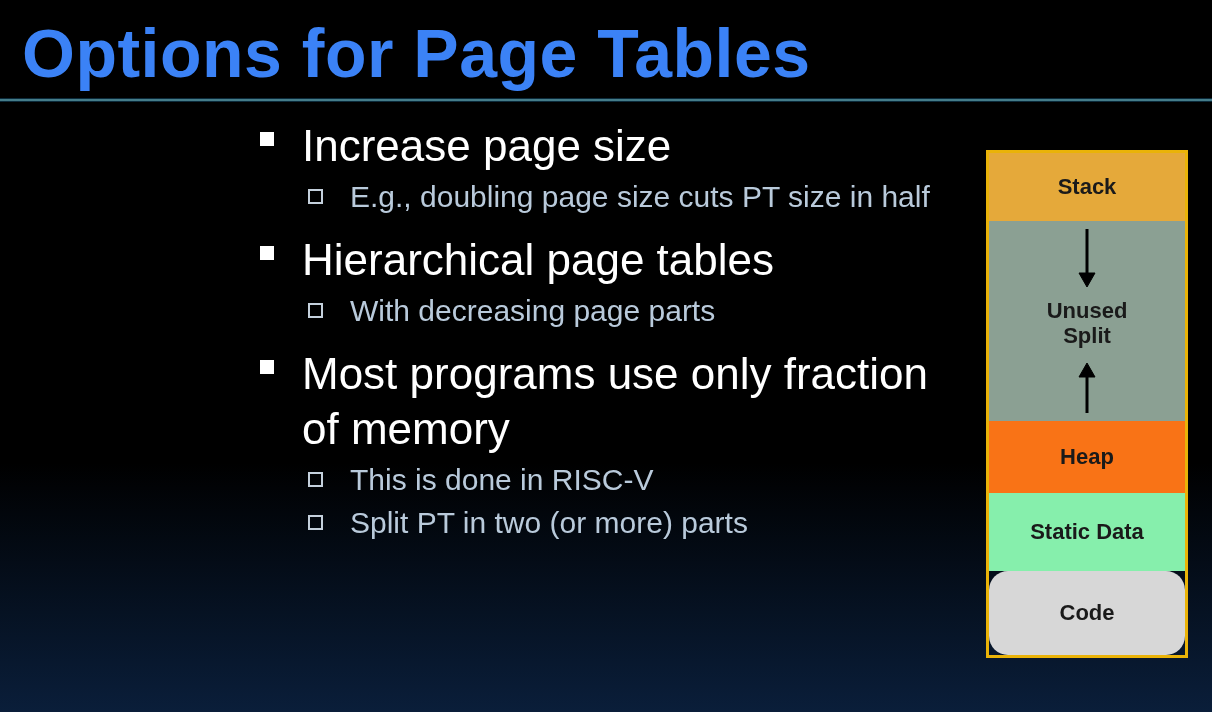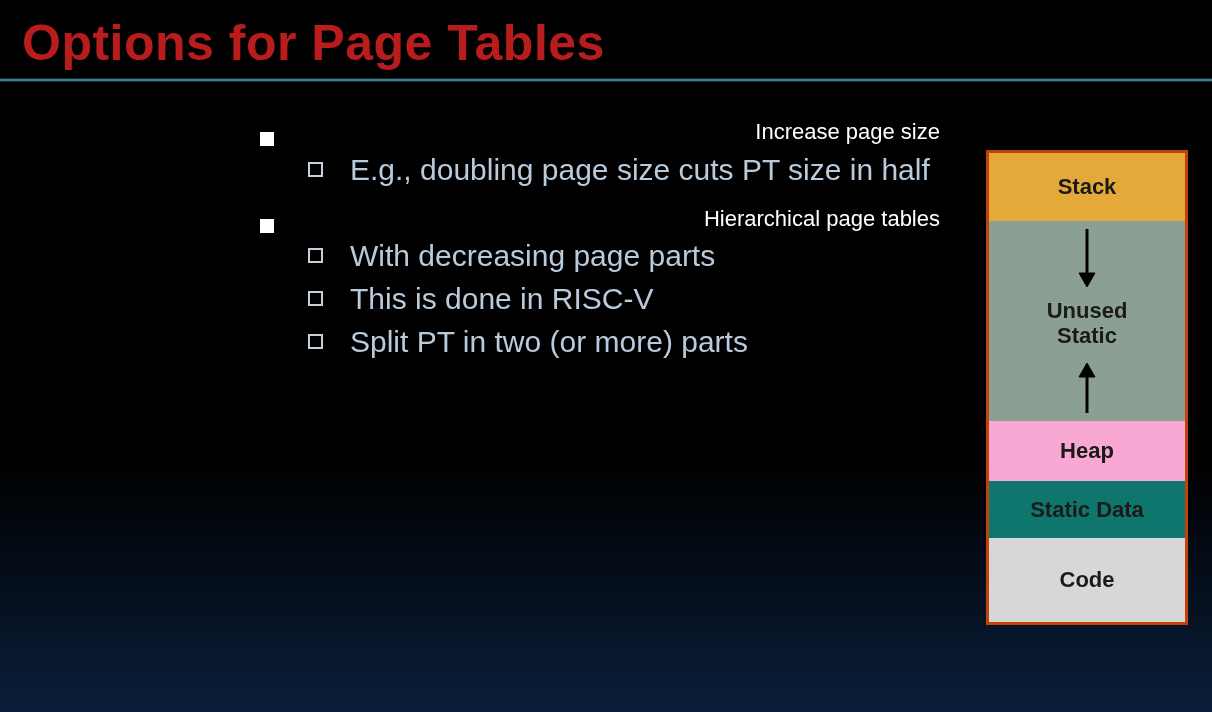--- a/index.html
+++ b/index.html
@@ -4,49 +4,48 @@
 <style>
   * { margin:0; padding:0; box-sizing:border-box; }
   html,body { width:1212px; height:712px; overflow:hidden; }
   body {
     background: linear-gradient(to bottom, #000000 0%, #000000 65%, #0a1e3a 100%);
     font-family: "Trebuchet MS", "Lucida Sans Unicode", Arial, sans-serif;
     color: #ffffff;
   }
   .slide { width:100%; height:100%; position:relative; }
   .title {
-    font-size:50px;
+    font-size:68px;
     font-weight:bold;
-    color:#b91c1c;
+    color:#3b82f6;
     padding: 14px 16px 0 22px;
     letter-spacing:0.5px;
     text-shadow: 0 2px 3px rgba(0,0,0,0.7);
   }
   .rule {
     margin-top:6px;
     height:4px;
     width:100%;
     background: linear-gradient(to bottom,#0a2233 0%, #7fd6e0 50%, #0a2233 100%);
     border-top:1px solid #0b2a3a;
     border-bottom:1px solid #0b2a3a;
   }
   .content {
     position:absolute;
     top:110px;
     left:260px;
     width:680px;
   }
   .lvl1 {
-    font-size:22px;
+    font-size:44px;
     color:#ffffff;
     line-height:1.25;
     margin-top:16px;
     position:relative;
     padding-left:42px;
-    text-align:right;
   }
   .lvl1:first-child { margin-top:8px; }
   .lvl1::before {
     content:"";
     position:absolute;
     left:0; top:14px;
     width:14px; height:14px;
     background:#ffffff;
   }
   .lvl2 {
@@ -64,40 +63,40 @@
     width:11px; height:11px;
     border:2px solid #c4d0dc;
     background:transparent;
   }
 
   .memdiag {
     position:absolute;
     right:24px;
     top:150px;
     width:202px;
-    border:3px solid #c2410c;
+    border:3px solid #eab308;
     display:flex;
     flex-direction:column;
     font-family: "Trebuchet MS", Arial, sans-serif;
   }
   .memcell {
     text-align:center;
     font-weight:bold;
     font-size:22px;
     color:#1a1a1a;
     display:flex;
     align-items:center;
     justify-content:center;
     position:relative;
   }
   .stack   { background:#e5a93a; height:68px; }
   .unused  { background:#8ba093; height:200px; flex-direction:column; line-height:1.15; }
-  .heap    { background:#f9a8d4; height:60px; }
-  .static  { background:#0f766e; height:57px; }
-  .code    { background:#d7d7d7; height:84px; }
+  .heap    { background:#f97316; height:72px; }
+  .static  { background:#86efac; height:78px; }
+  .code    { background:#d7d7d7; height:84px;border-radius:19px; }
 
   .unused-label { margin-top:4px; }
   .arrow {
     stroke:#000; fill:#000;
   }
   .arrow-top { position:absolute; top:6px; }
   .arrow-bot { position:absolute; bottom:6px; }
 </style>
 </head>
 <body>
@@ -107,34 +106,35 @@
   <div class="title">Options for Page Tables</div>
   <div class="rule"></div>
 
   <div class="content">
     <div class="lvl1">Increase page size</div>
     <div class="lvl2">E.g., doubling page size cuts PT size in half</div>
 
     <div class="lvl1">Hierarchical page tables</div>
     <div class="lvl2">With decreasing page parts</div>
 
+    <div class="lvl1">Most programs use only fraction of memory</div>
     <div class="lvl2">This is done in RISC-V</div>
     <div class="lvl2">Split PT in two (or more) parts</div>
   </div>
 
   <div class="memdiag">
     <div class="memcell stack">Stack</div>
     <div class="memcell unused">
       <svg class="arrow-top" width="22" height="60" viewBox="0 0 22 60">
         <line x1="11" y1="2" x2="11" y2="48" class="arrow" stroke-width="3"></line>
         <polygon points="11,60 3,46 19,46" class="arrow"></polygon>
       </svg>
       <div class="unused-label">
         <span>Unused</span><br>
-        <span>Static</span>
+        <span>Split</span>
       </div>
       <svg class="arrow-bot" width="22" height="52" viewBox="0 0 22 52">
         <line x1="11" y1="50" x2="11" y2="12" class="arrow" stroke-width="3"></line>
         <polygon points="11,0 3,14 19,14" class="arrow"></polygon>
       </svg>
     </div>
     <div class="memcell heap">Heap</div>
     <div class="memcell static">Static Data</div>
     <div class="memcell code">Code</div>
   </div>

